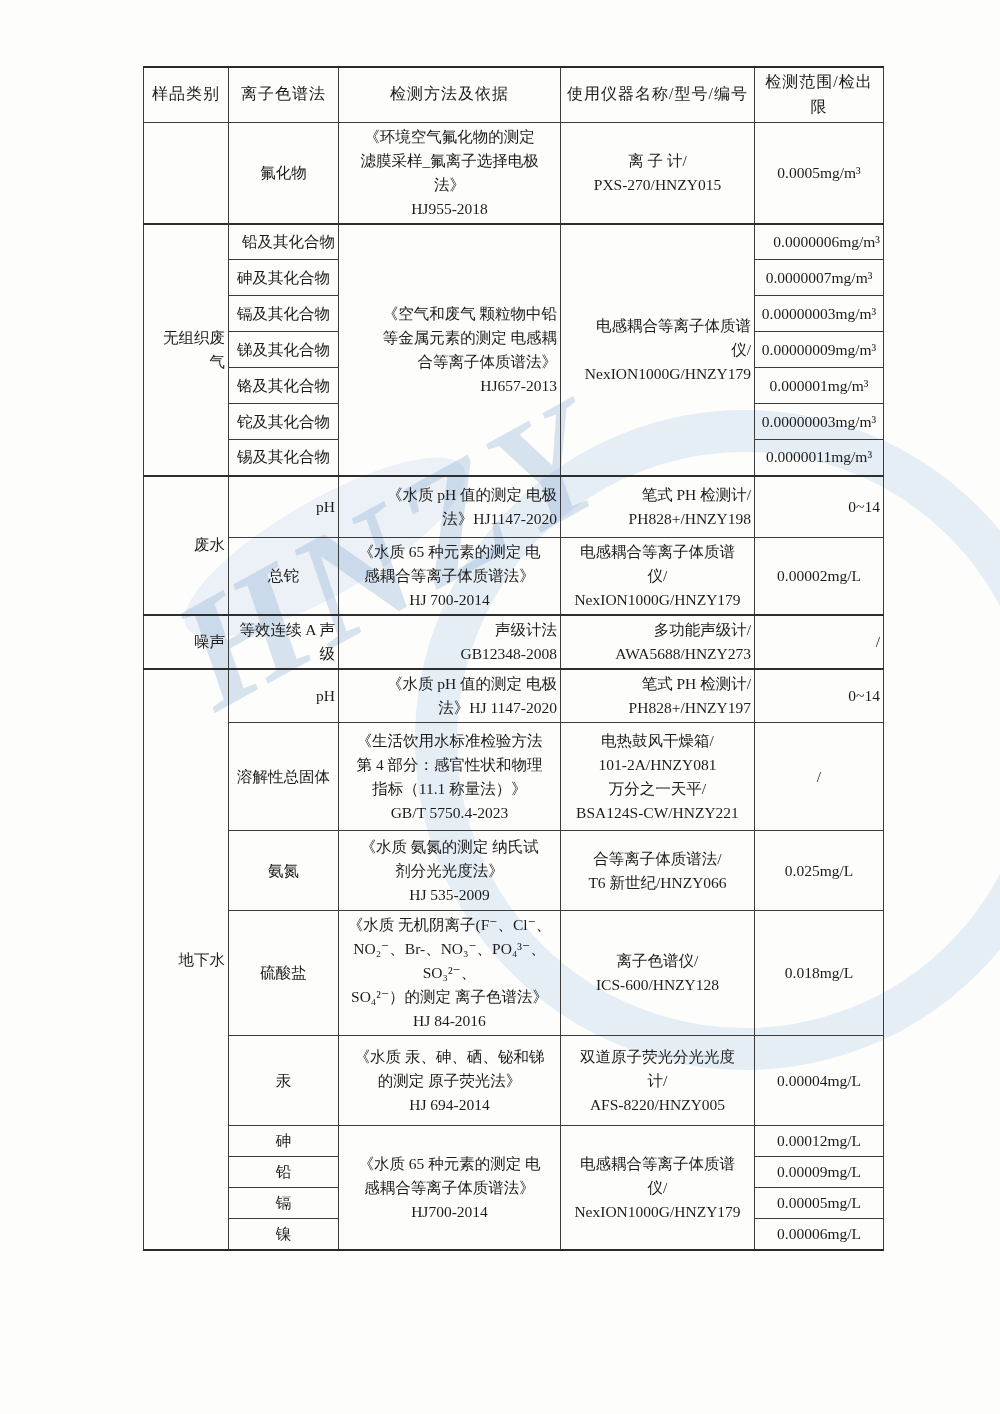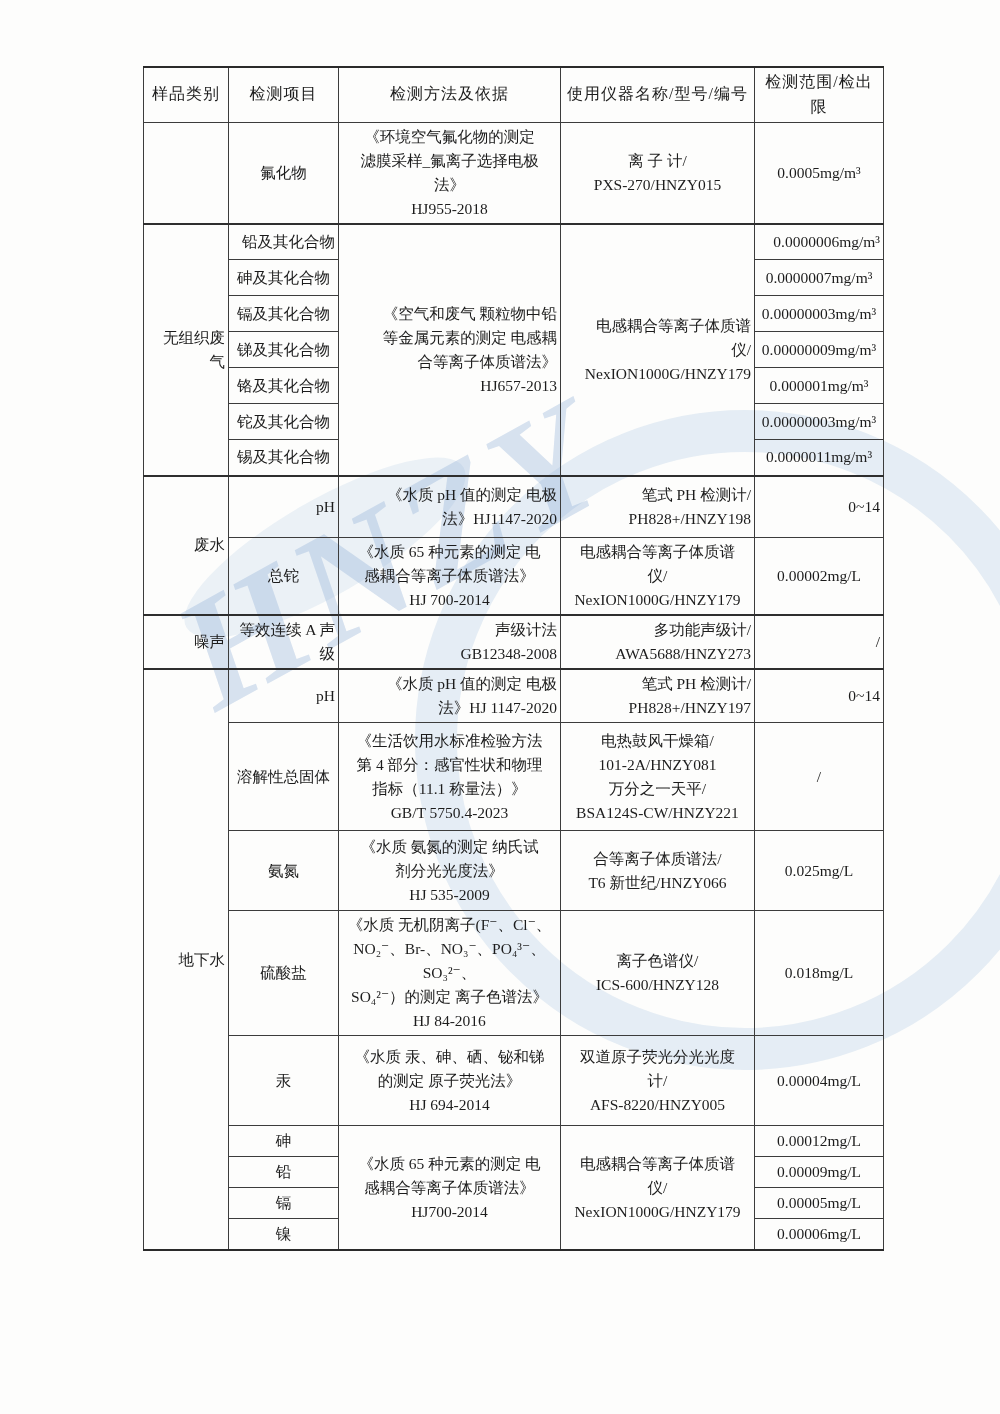--- a/index.html
+++ b/index.html
@@ -96,21 +96,21 @@
       <colgroup>
           <col class="c1">
           <col class="c2">
           <col class="c3">
           <col class="c4">
           <col class="c5">
         </colgroup>
       <tbody>
         <tr style="height:42px">
           <th>样品类别</th>
-          <th>检测项目</th>
+          <th>离子色谱法</th>
           <th>检测方法及依据</th>
           <th>使用仪器名称/型号/编号</th>
           <th>检测范围/检出限</th>
         </tr>
 
         <tr style="height:100px">
           <td></td>
           <td>氟化物</td>
           <td>《环境空气氟化物的测定
 滤膜采样_氟离子选择电极

